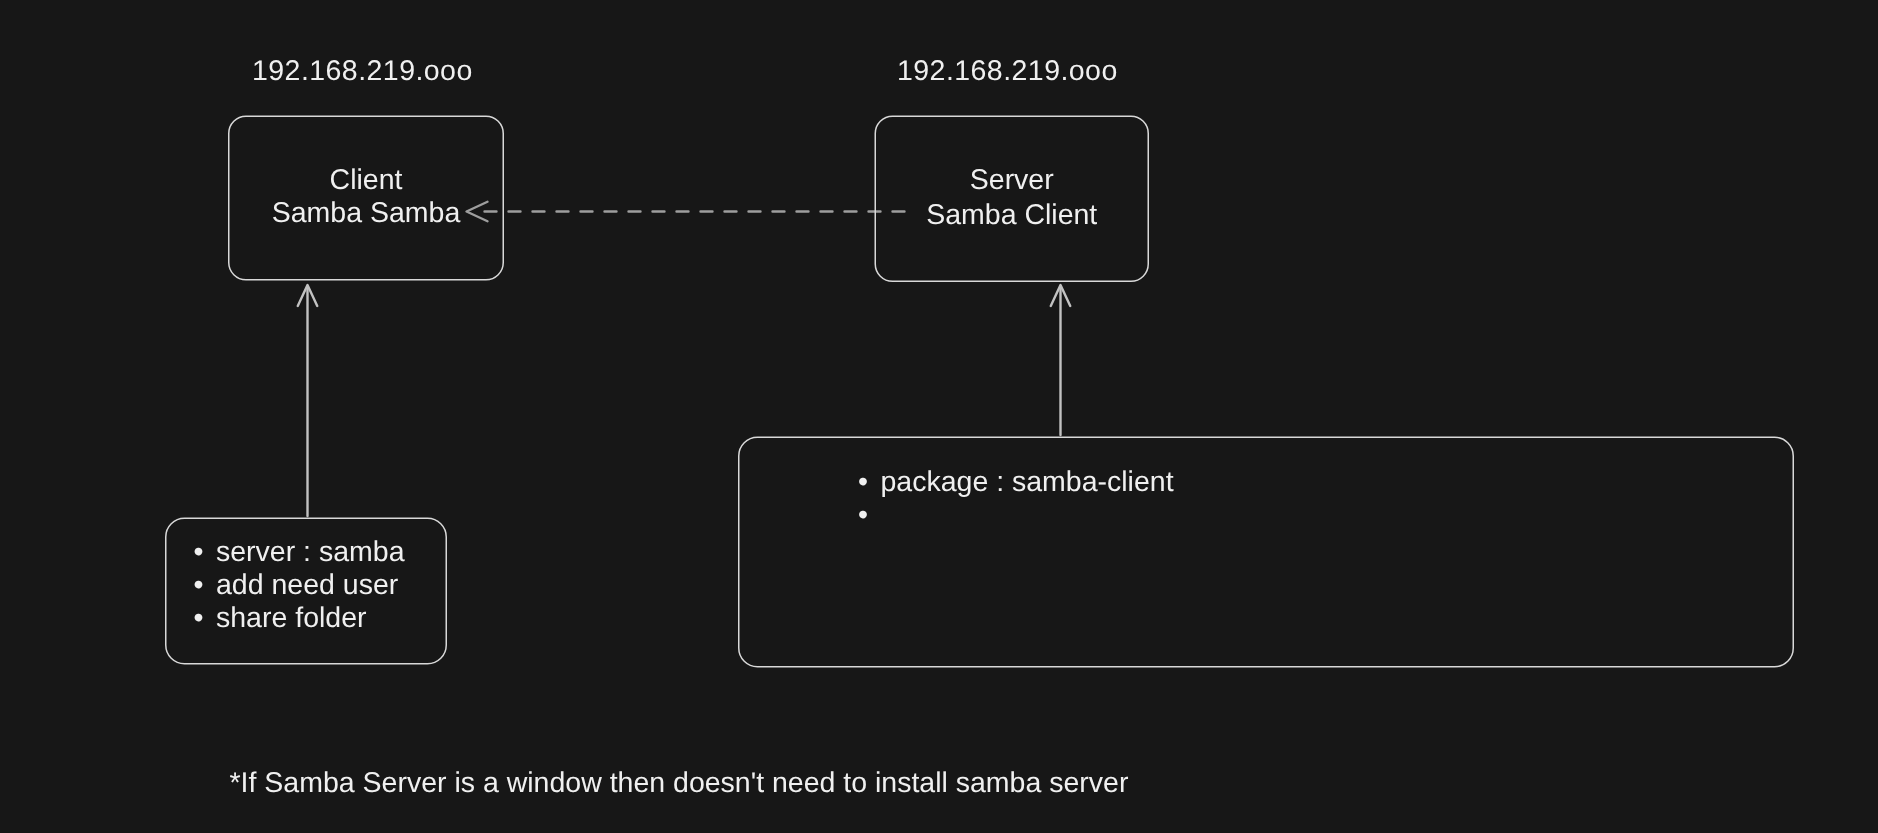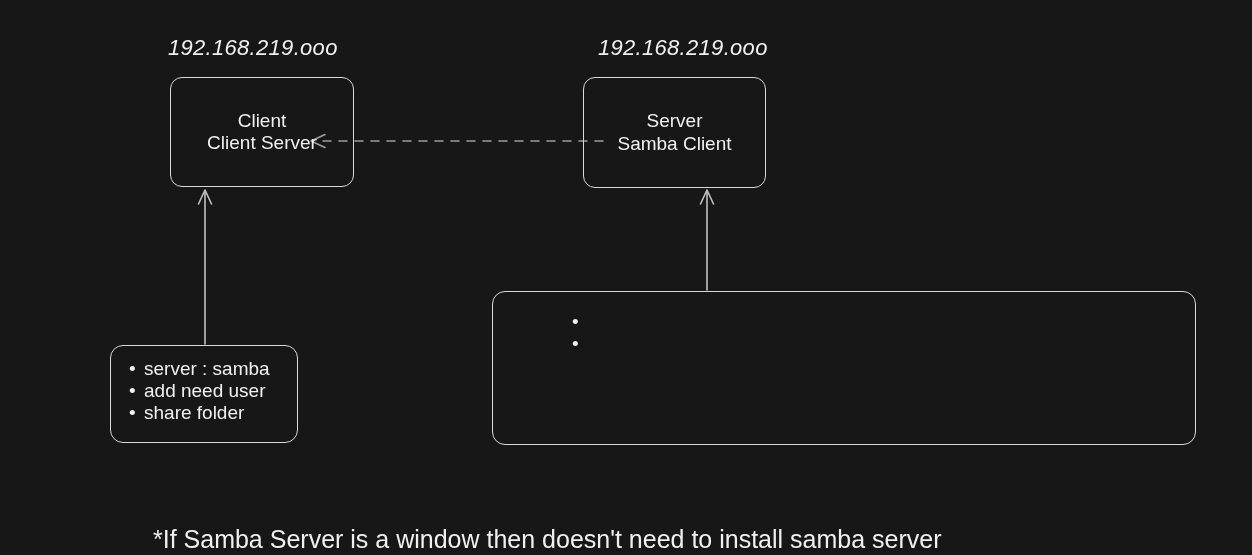--- a/index.html
+++ b/index.html
@@ -40,44 +40,43 @@
   }
   .connector.dashed{
     stroke:var(--dashed-arrow);
     stroke-dasharray:8 8;
   }
   .head{
     stroke-dasharray:none !important;
   }
   .ip-label{
     position:absolute;
-    font-size:22px;
+    font-size:19px;
     line-height:22px;
     white-space:nowrap;
     color:var(--text);
     letter-spacing:0.3px;
-    font-style:italic;
   }
   .ip-left{ left:168px; top:37px; }
   .ip-right{ left:598px; top:37px; }
   .node-box{
     position:absolute;
     box-sizing:border-box;
     border:1.5px solid var(--stroke);
     border-radius:12px;
     display:flex;
     flex-direction:column;
     justify-content:center;
     align-items:center;
     font-size:19px;
     line-height:22.5px;
     text-align:center;
     background:transparent;
   }
-  .box-client{ left:170px; top:77px; width:184px; height:110px; }
+  .box-client{ left:152px; top:77px; width:184px; height:110px; }
   .box-server{ left:583px; top:77px; width:183px; height:111px; }
   .note-box{
     position:absolute;
     box-sizing:border-box;
     border:1.5px solid var(--stroke);
     border-radius:13px;
     font-size:19px;
     line-height:22px;
     background:transparent;
   }
@@ -89,22 +88,22 @@
     white-space:nowrap;
   }
   .bullet{
     display:inline-block;
     width:15px;
     flex:0 0 15px;
   }
   .footnote{
     position:absolute;
     left:153px;
-    top:528px;
-    font-size:25px;
+    top:512px;
+    font-size:19px;
     line-height:22px;
     white-space:nowrap;
     color:var(--text);
   }
 </style>
 </head>
 <body>
 
 <div class="canvas">
 
@@ -125,21 +124,21 @@
       <polyline class="connector head" points="700.5,204 707,190 713.5,204"></polyline>
     </g>
   </svg>
 
   <div class="ip-label ip-left">192.168.219.ooo</div>
 
   <div class="ip-label ip-right">192.168.219.ooo</div>
 
   <div class="node-box box-client">
     <div>Client</div>
-    <div>Client Server</div>
+    <div>Samba Samba</div>
   </div>
 
   <div class="node-box box-server">
     <div>Server</div>
     <div>Samba Client</div>
   </div>
 
   <div class="note-box note-left">
     <div class="note-line">
       <span class="bullet">•</span>
@@ -151,20 +150,21 @@
     </div>
     <div class="note-line">
       <span class="bullet">•</span>
       <span>share folder</span>
     </div>
   </div>
 
   <div class="note-box note-right">
     <div class="note-line">
       <span class="bullet">•</span>
+      <span>package : samba-client</span>
     </div>
     <div class="note-line">
       <span class="bullet">•</span>
     </div>
   </div>
 
   <div class="footnote">*If Samba Server is a window then doesn't need to install samba server</div>
 
 </div>
 

